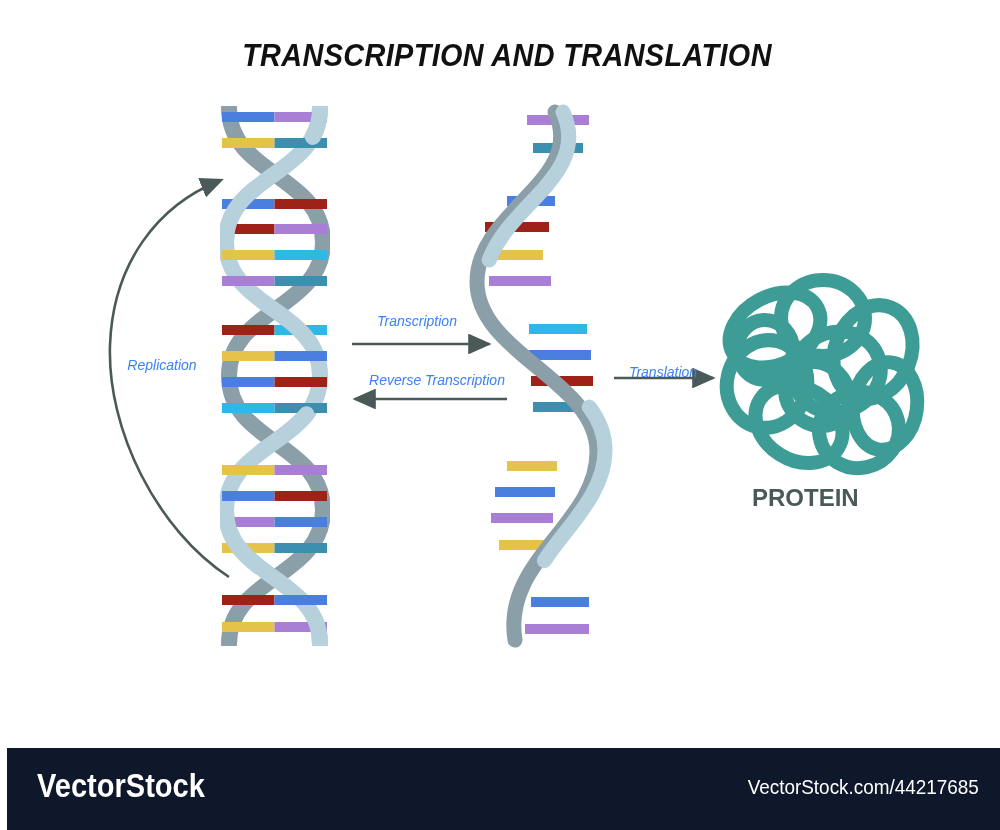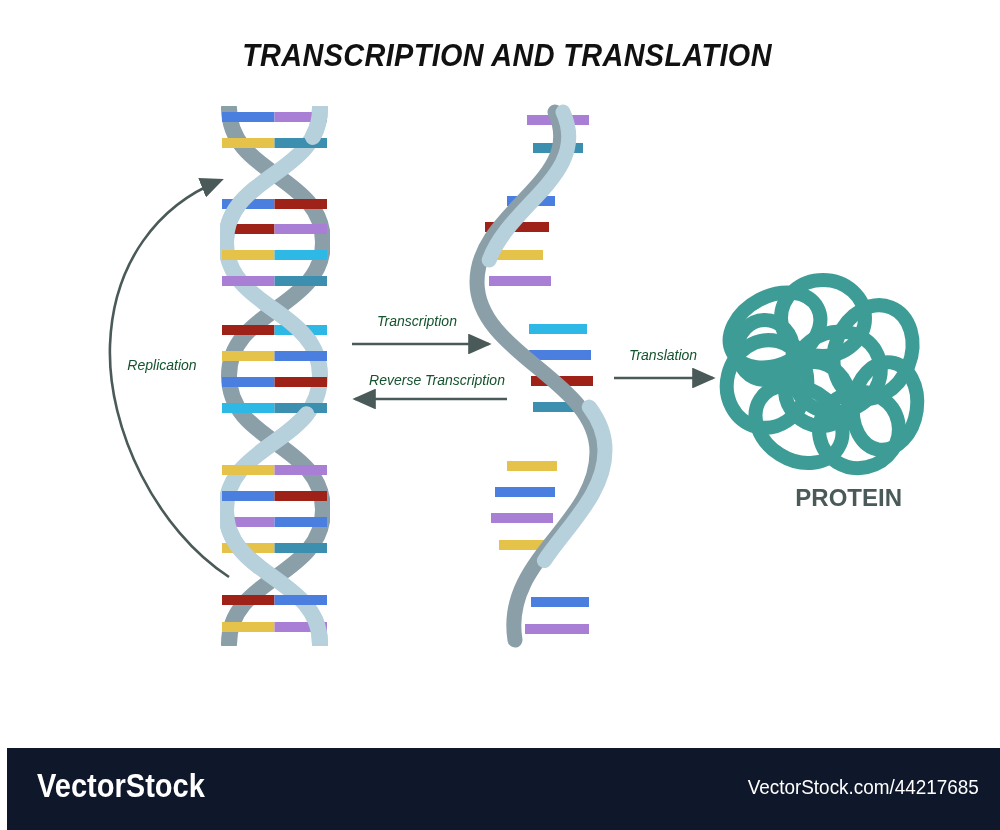--- a/index.html
+++ b/index.html
@@ -17,34 +17,34 @@
     font-family:"Liberation Sans", sans-serif;
     font-weight:bold;font-style:italic;
     font-size:31px;letter-spacing:.4px;
     color:#111111;
     transform:scaleX(0.93);
   }
   .caption{
     position:absolute;
     font-family:"Liberation Sans", sans-serif;
     font-weight:bold;font-size:24px;
-    color:#4a5a58;text-align:right;
+    color:#4a5a58;text-align:left;
   }
   #cap-dna{left:196px;top:660px;width:140px;}
   #cap-rna{left:455px;top:660px;width:140px;}
   #cap-protein{left:745px;top:484px;width:150px;}
   .arrow-label{
     position:absolute;
     font-family:"Liberation Sans", sans-serif;
     font-style:italic;font-size:14px;
-    color:#14532d;text-align:center;white-space:nowrap;
+    color:#3b82f6;text-align:center;white-space:nowrap;
   }
   #lbl-transcription{left:330px;top:313px;width:160px;}
   #lbl-reverse{left:330px;top:372px;width:200px;}
-  #lbl-translation{left:592px;top:347px;width:128px;}
+  #lbl-translation{left:592px;top:364px;width:128px;}
   #lbl-replication{left:90px;top:357px;width:130px;}
   svg{position:absolute;left:0;top:0;overflow:visible;}
   #footer{
     position:absolute;left:0;top:748px;width:1000px;height:82px;
     background:#0f172a;
   }
   #footer-brand{
     position:absolute;left:30px;top:19px;
     font-family:"Liberation Sans", sans-serif;
     font-weight:bold;font-size:33px;color:#ffffff;

